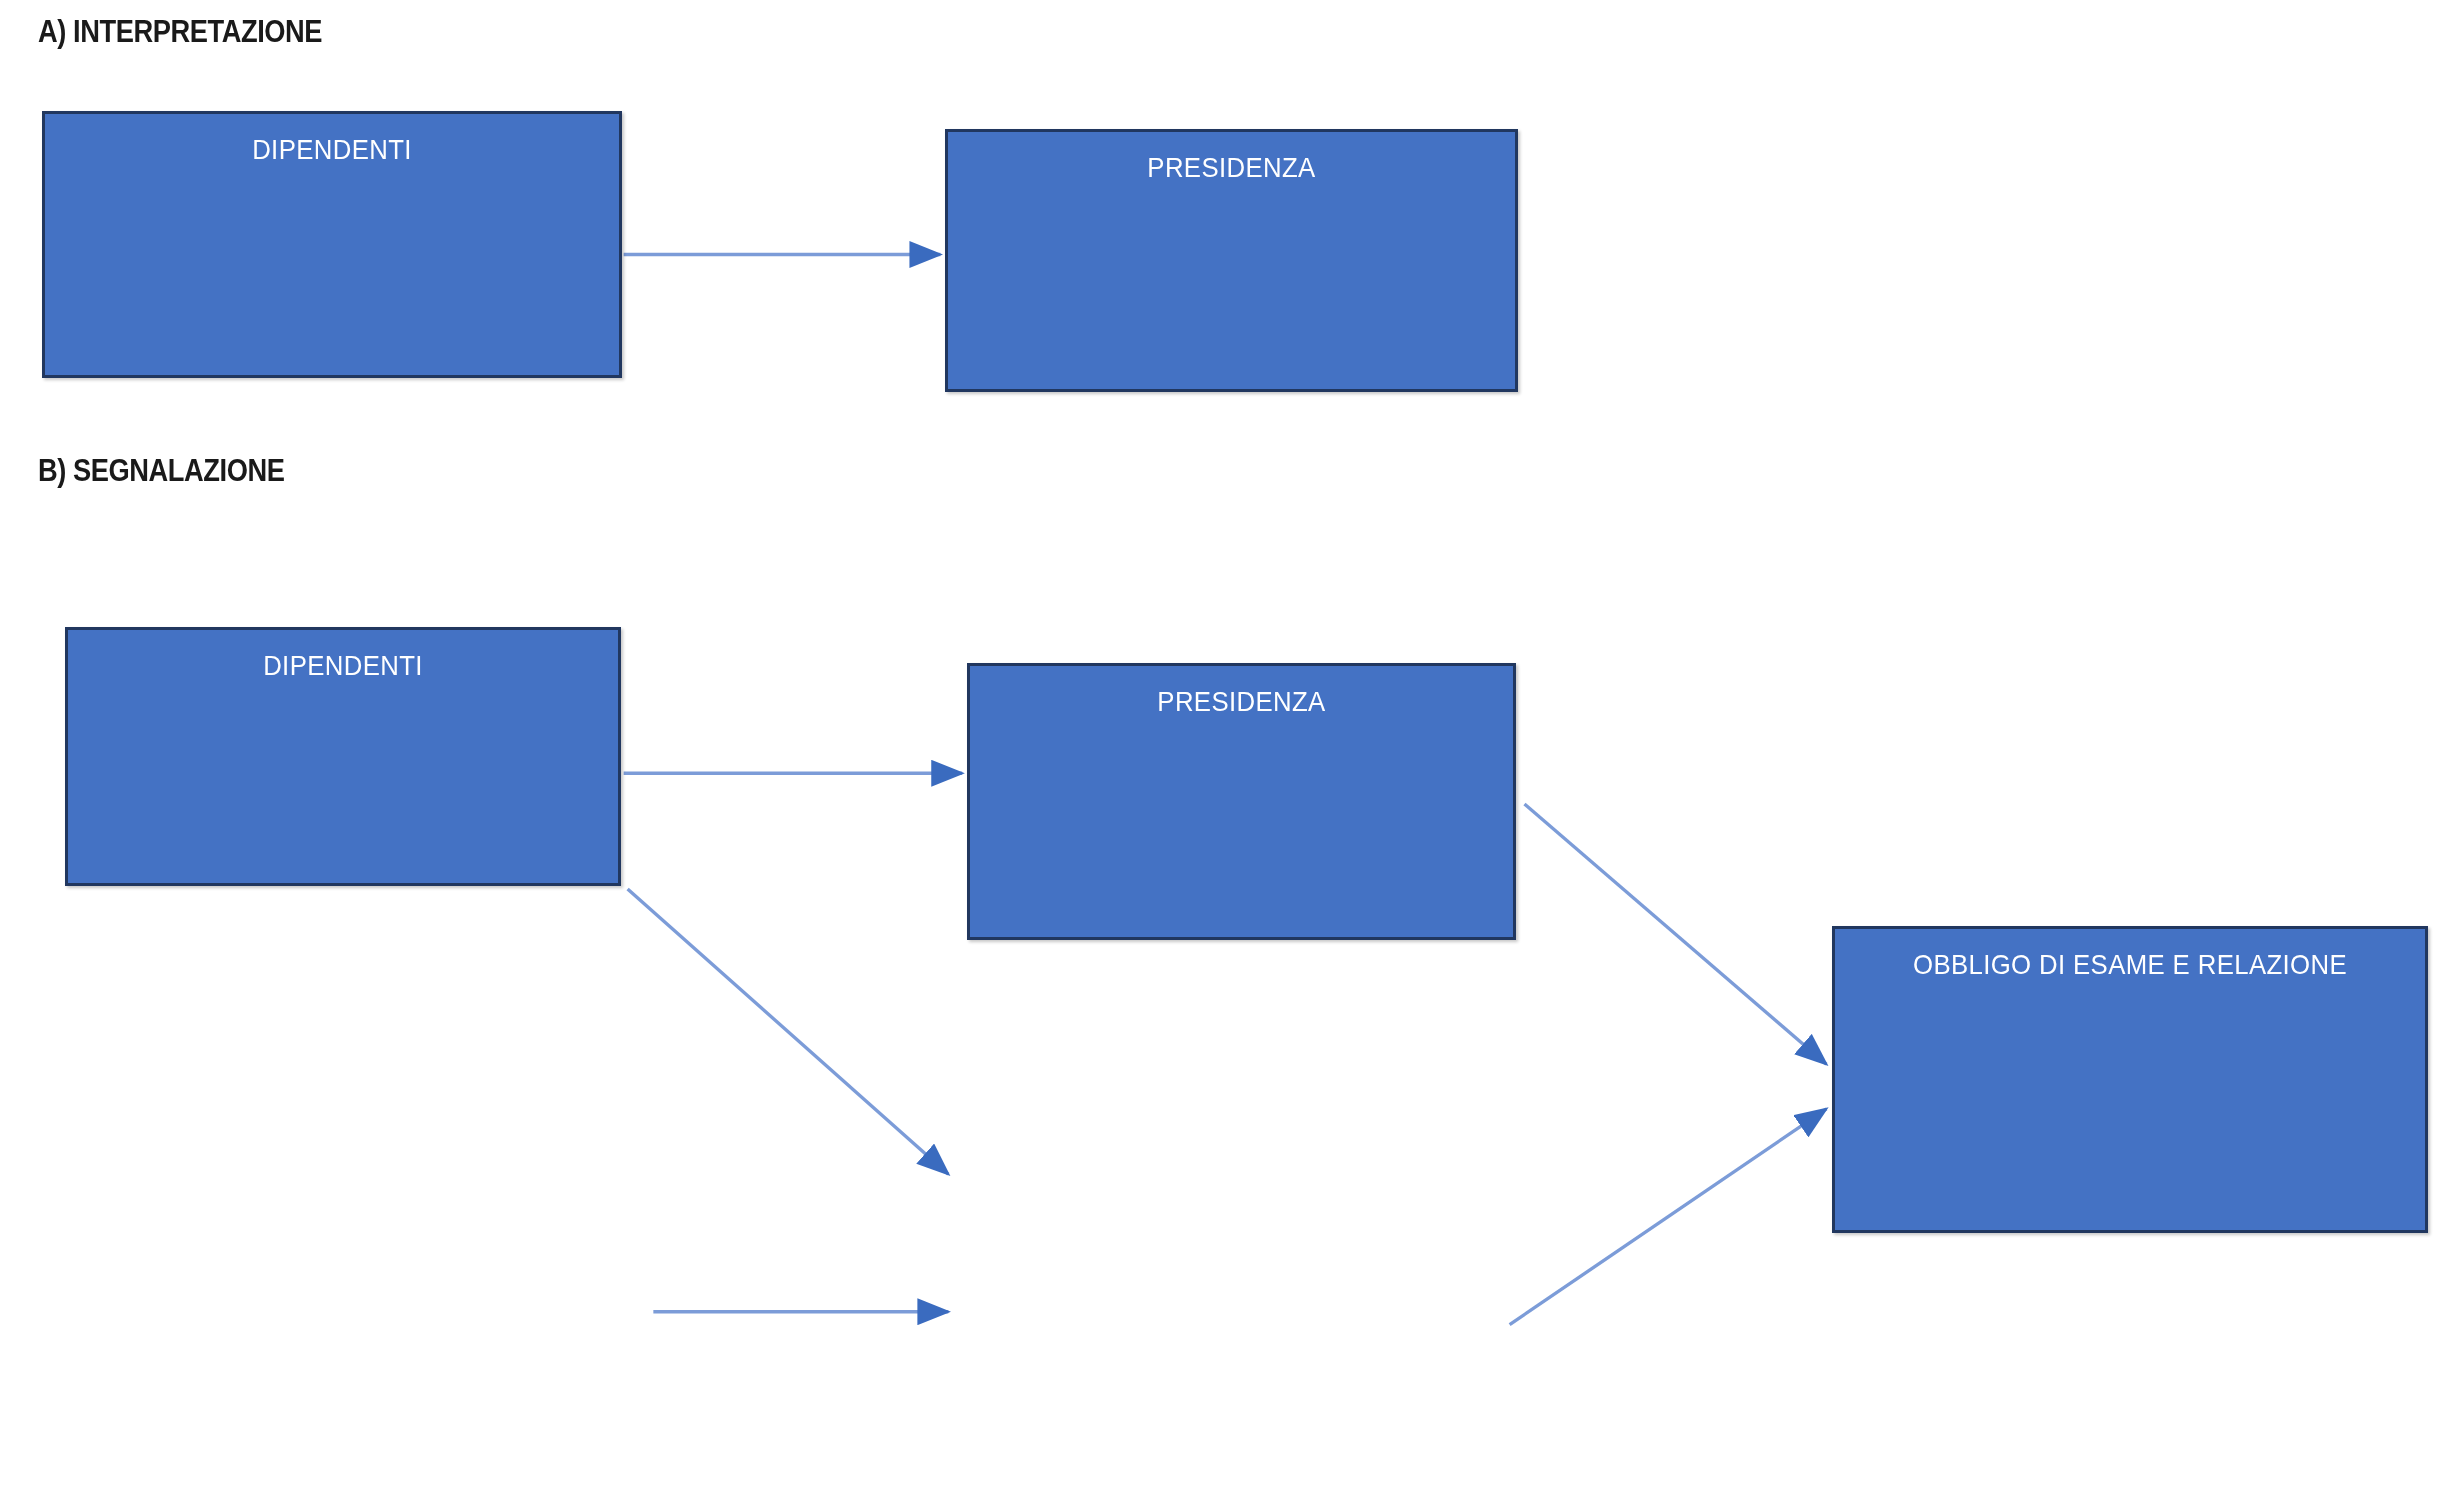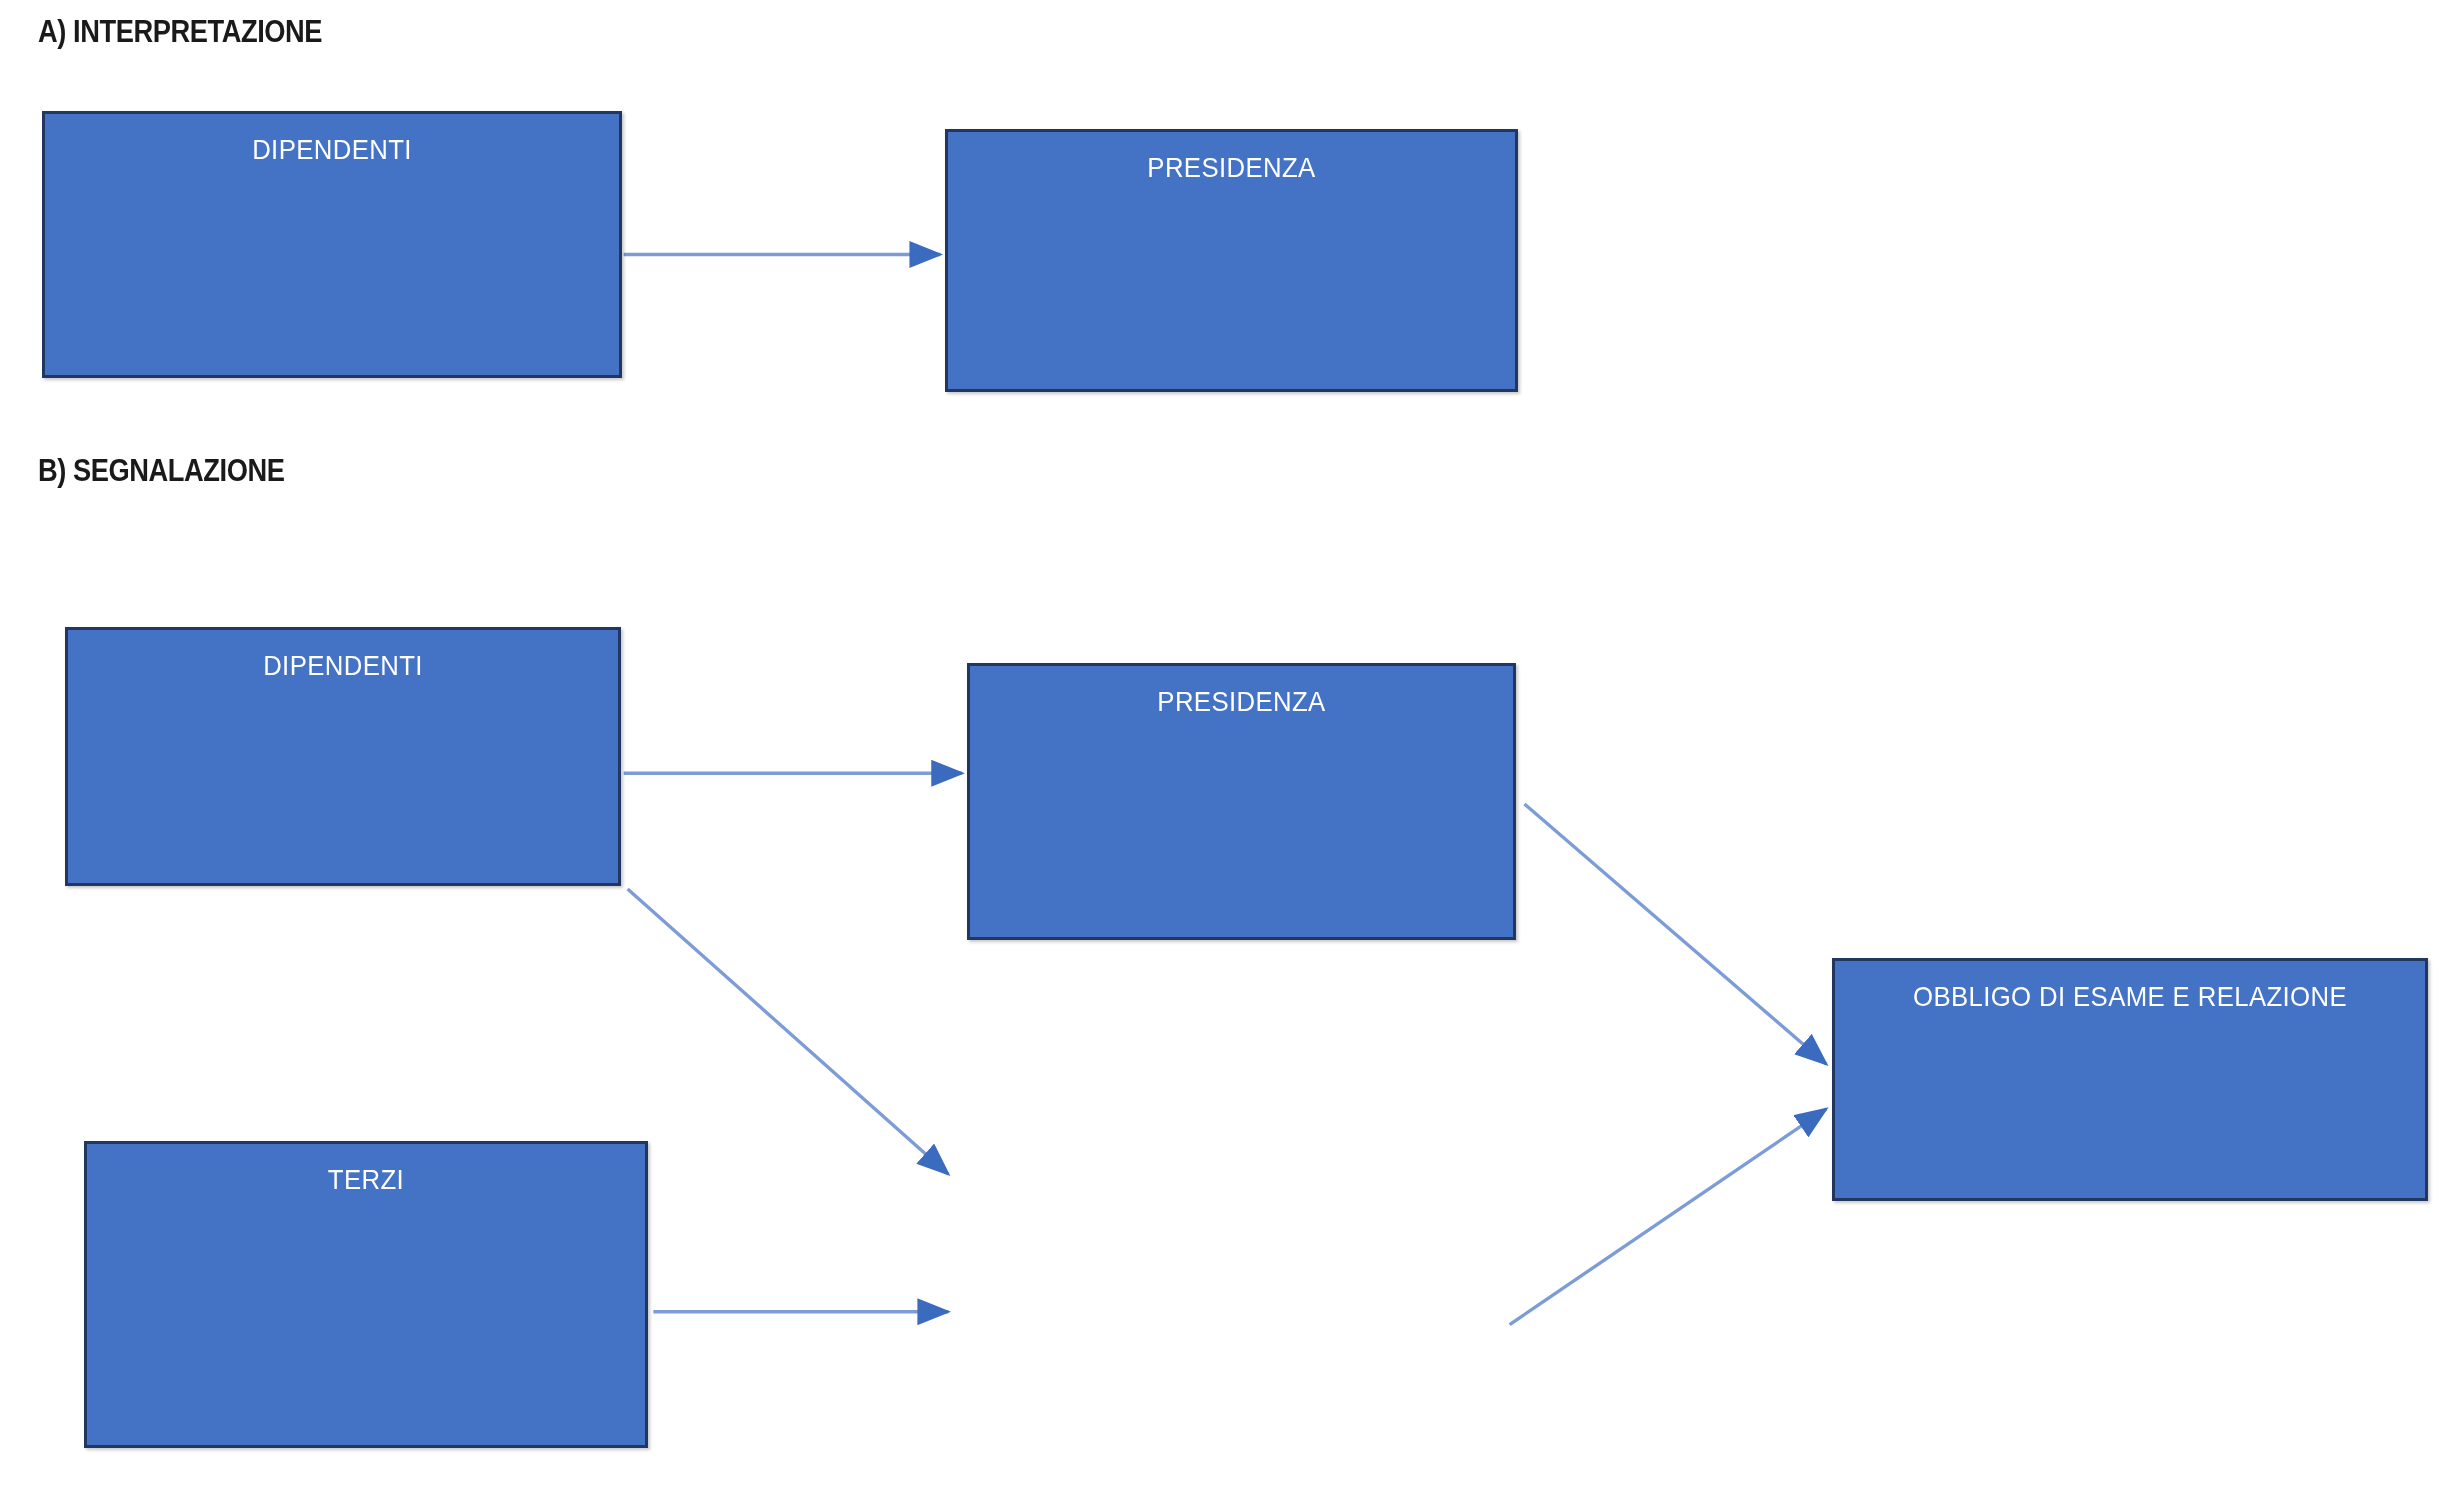--- a/index.html
+++ b/index.html
@@ -97,23 +97,20 @@
   </div>
 
   <div class="node" style="left:65px; top:627px; width:556px; height:259px;">
     <div class="node-label single">DIPENDENTI</div>
   </div>
 
   <div class="node" style="left:967px; top:663px; width:549px; height:277px;">
     <div class="node-label single">PRESIDENZA</div>
   </div>
 
-  <div class="node" style="left:84px; top:1141px; width:564px; height:307px;">
-    <div class="node-label single">TERZI</div>
-  </div>
 
 
-  <div class="node" style="left:1832px; top:926px; width:596px; height:243px;margin-top:32px;">
+  <div class="node" style="left:1832px; top:926px; width:596px; height:307px;">
     <div class="node-label single">OBBLIGO DI ESAME E RELAZIONE</div>
   </div>
 
 </div>
 
 
 </body></html>

